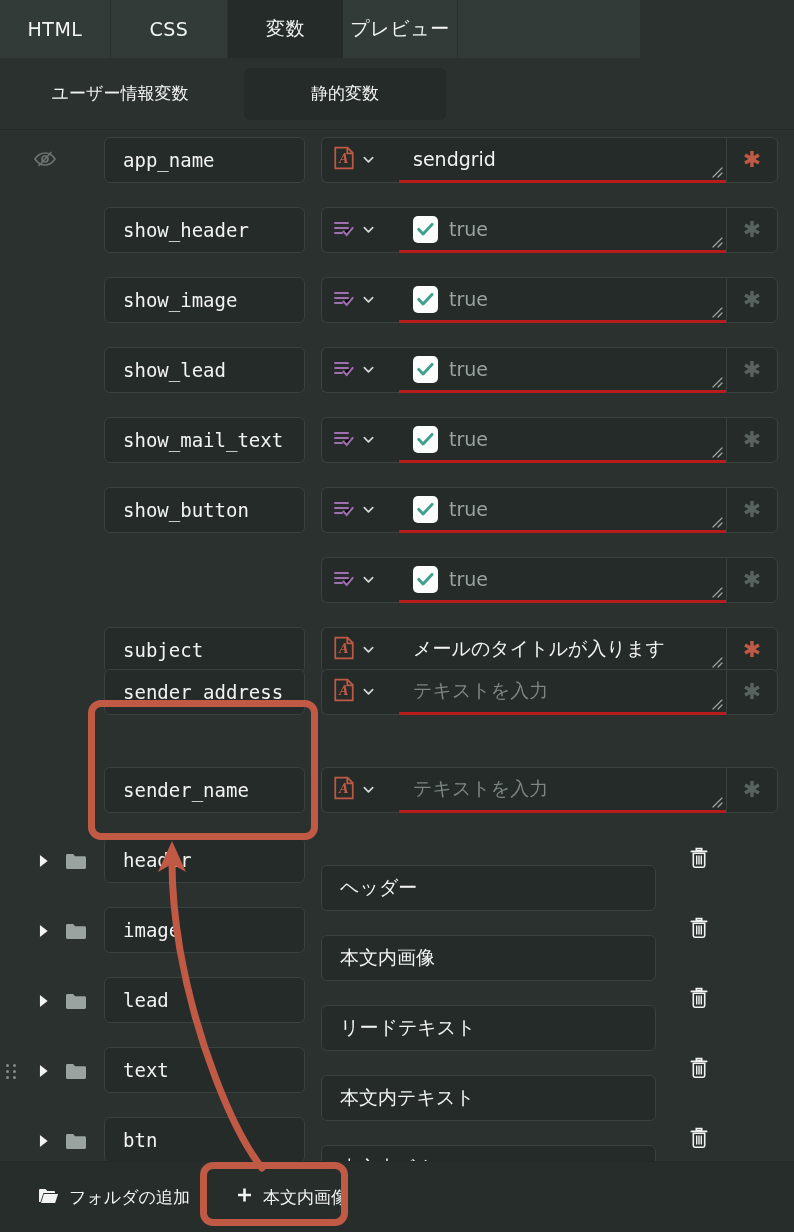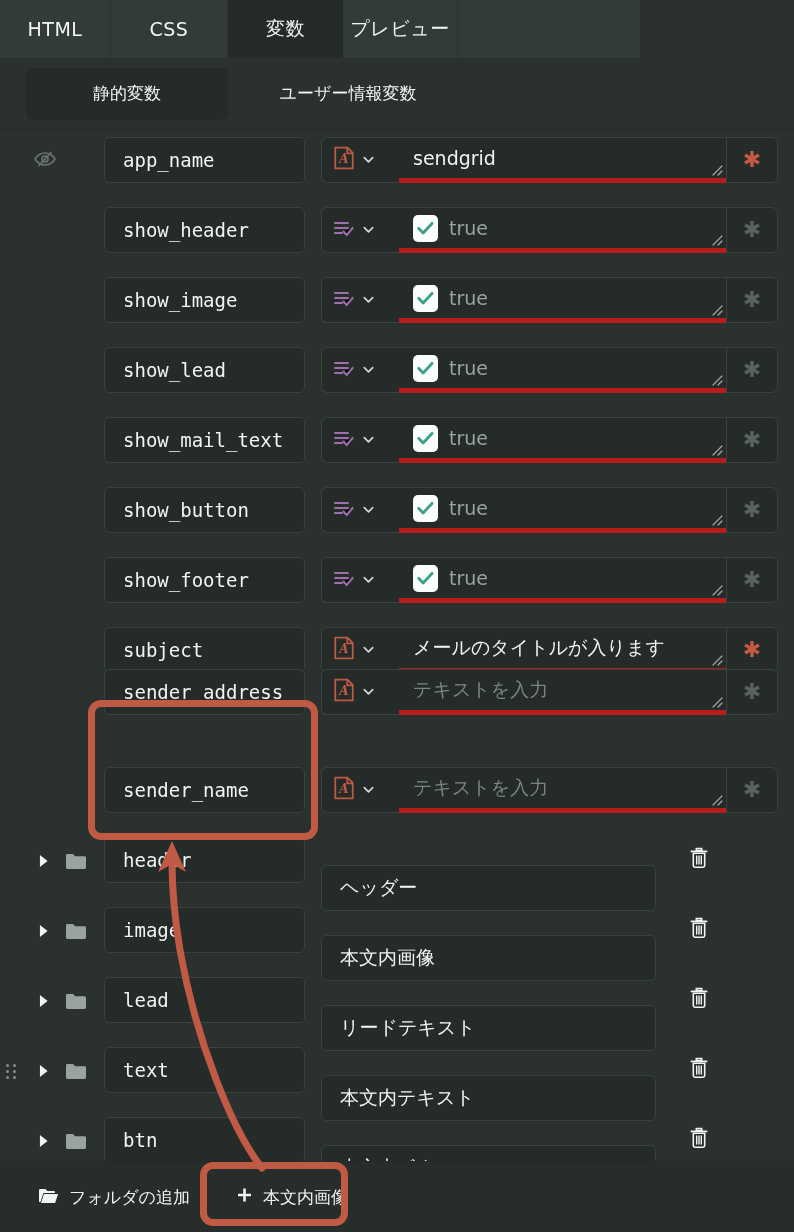--- a/index.html
+++ b/index.html
@@ -77,21 +77,21 @@
   .type-cell {
     width: 78px; background: #242b29; border: 1px solid #39423f;
     border-right: none; border-radius: 6px 0 0 6px;
     display: flex; align-items: center; gap: 7px; padding-left: 11px;
   }
   .type-ico { width: 22px; height: 24px; flex: 0 0 auto; }
   .chev { width: 13px; height: 13px; flex: 0 0 auto; opacity: .9; }
 
   .val-cell {
     position: relative; flex: 1; background: #242b29;
-    border-top: 1px solid #39423f; border-bottom: 5px solid #b91c1c;
+    border-top: 1px solid #39423f; border-bottom: 3px solid #b91c1c;
     display: flex; align-items: center; gap: 11px; padding-left: 14px;
     overflow: hidden;
   }
   .val-text { font-size: 19px; color: #f2f4f3; white-space: nowrap; }
   .val-text.placeholder { color: #7c8582; }
   .val-text.bool { color: #9aa3a0; }
   .resize-grip { position: absolute; right: 3px; bottom: 2px; width: 12px; height: 12px; opacity: .75; }
 
   .checkbox {
     width: 25px; height: 27px; background: #fbfcfc; border-radius: 5px;
@@ -166,25 +166,25 @@
     <div class="tab w3 active">
         <span>変数</span>
       </div>
     <div class="tab w4">
         <span>プレビュー</span>
       </div>
     <div class="tabfill"></div>
   </div>
 
   <div class="subtabrow">
+    <div class="subtab s2">
+        <span>ユーザー情報変数</span>
+      </div>
     <div class="subtab s1 active">
         <span>静的変数</span>
-      </div>
-    <div class="subtab s2">
-        <span>ユーザー情報変数</span>
       </div>
   </div>
 
   <div class="list" id="list">
       <div class="row" style="top: 2px;">
         <div class="gutter">
           <span><svg class="eye-off" viewBox="0 0 26 26">
               <g fill="none" stroke="#b9c1be" stroke-width="1.7" stroke-linecap="round">
                 <path d="M3 13c2.6-4 6.1-6 10-6s7.4 2 10 6c-2.6 4-6.1 6-10 6s-7.4-2-10-6z"></path>
                 <circle cx="13" cy="13" r="3"></circle>
@@ -417,23 +417,20 @@
               </svg>
             </span>
           </div>
           <div class="star-cell opt">
             <span>✱</span>
           </div>
         </div>
       </div>
       <div class="row" style="top: 422px;">
         <div class="gutter"></div>
-        <div class="name-field">
-          <span>show_footer</span>
-        </div>
         <div class="value-wrap">
           <div class="type-cell">
             <span><svg class="type-ico" viewBox="0 0 22 22">
                 <g stroke="#a06fb0" stroke-width="2" stroke-linecap="round">
                   <path d="M2 6h13"></path>
                   <path d="M2 11h13"></path>
                   <path d="M2 16h7"></path>
                   <path d="M10.5 14.5l3.2 3.4 6-7"></path>
                 </g>
               </svg></span>

